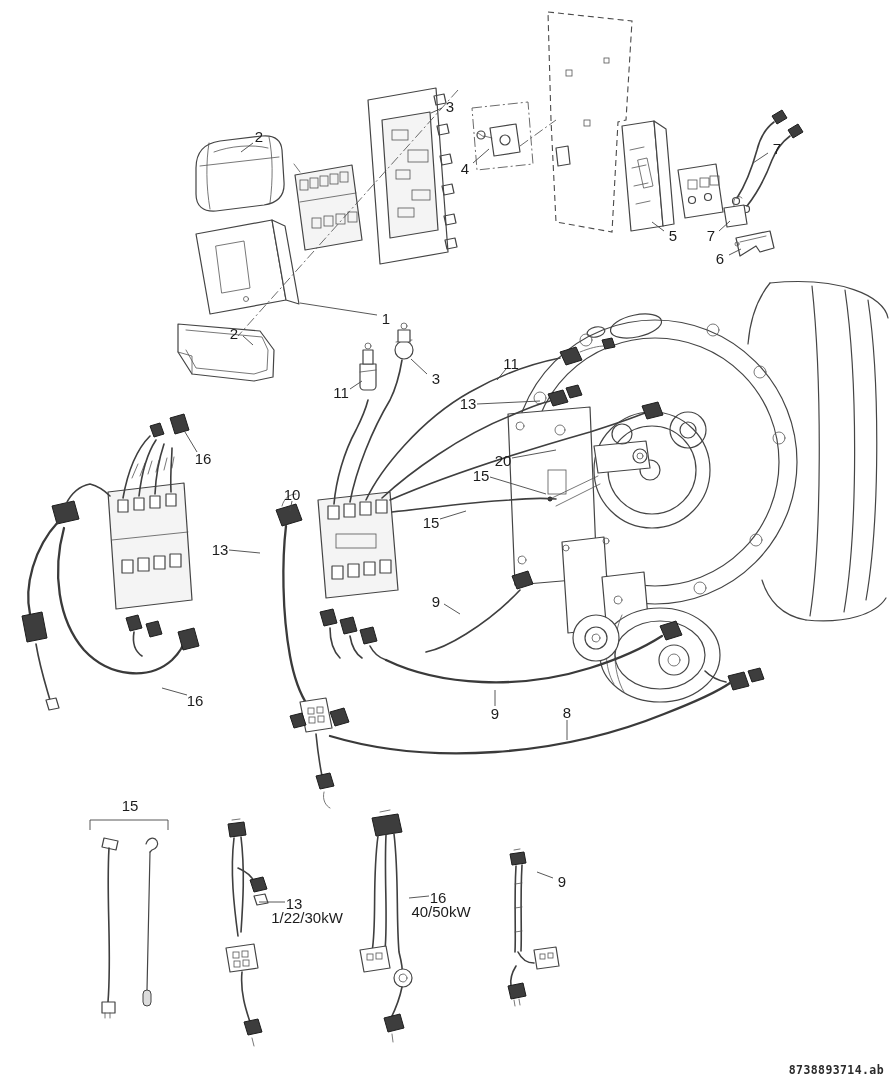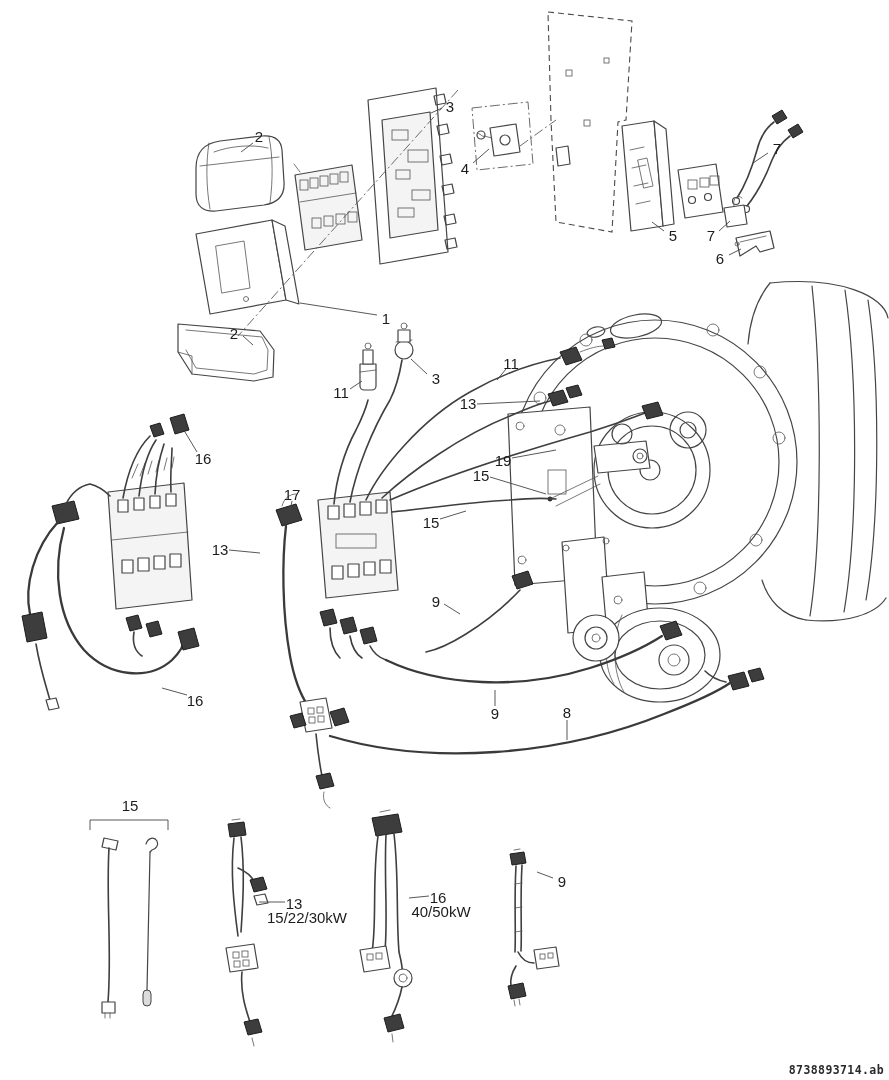--- a/index.html
+++ b/index.html
@@ -409,32 +409,32 @@
 <div class="callout" style="left:673px;top:235px">5</div>
 <div class="callout" style="left:777px;top:148px">7</div>
 <div class="callout" style="left:711px;top:235px">7</div>
 <div class="callout" style="left:720px;top:258px">6</div>
 <div class="callout" style="left:386px;top:318px">1</div>
 <div class="callout" style="left:234px;top:333px">2</div>
 <div class="callout" style="left:341px;top:392px">11</div>
 <div class="callout" style="left:436px;top:378px">3</div>
 <div class="callout" style="left:511px;top:363px">11</div>
 <div class="callout" style="left:468px;top:403px">13</div>
-<div class="callout" style="left:503px;top:460px">19</div>
+<div class="callout" style="left:503px;top:460px">20</div>
 <div class="callout" style="left:481px;top:475px">15</div>
 <div class="callout" style="left:431px;top:522px">15</div>
 <div class="callout" style="left:203px;top:458px">16</div>
-<div class="callout" style="left:292px;top:494px">17</div>
+<div class="callout" style="left:292px;top:494px">10</div>
 <div class="callout" style="left:220px;top:549px">13</div>
 <div class="callout" style="left:436px;top:601px">9</div>
 <div class="callout" style="left:195px;top:700px">16</div>
 <div class="callout" style="left:495px;top:713px">9</div>
 <div class="callout" style="left:567px;top:712px">8</div>
 <div class="callout" style="left:130px;top:805px">15</div>
 <div class="callout" style="left:294px;top:903px">13</div>
-<div class="callout" style="left:307px;top:917px">15/22/30kW</div>
+<div class="callout" style="left:307px;top:917px">1/22/30kW</div>
 <div class="callout" style="left:438px;top:897px">16</div>
 <div class="callout" style="left:441px;top:911px">40/50kW</div>
 <div class="callout" style="left:562px;top:881px">9</div>
 
 <div class="ref">8738893714.ab</div>
 
 </div>
 
 </body></html>

